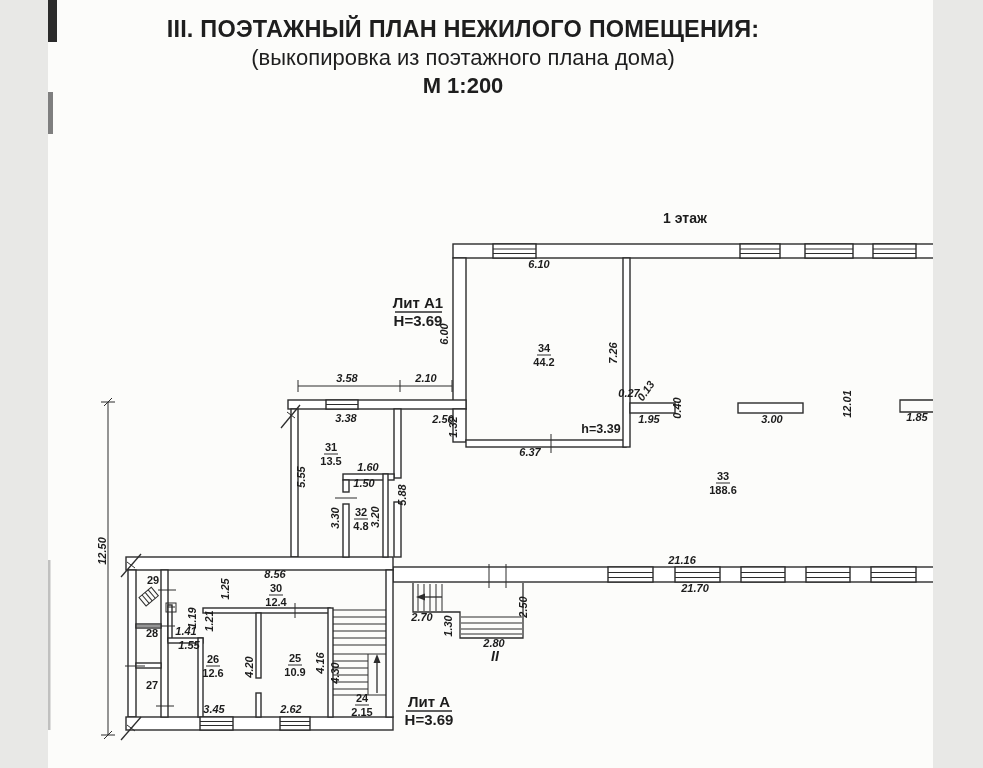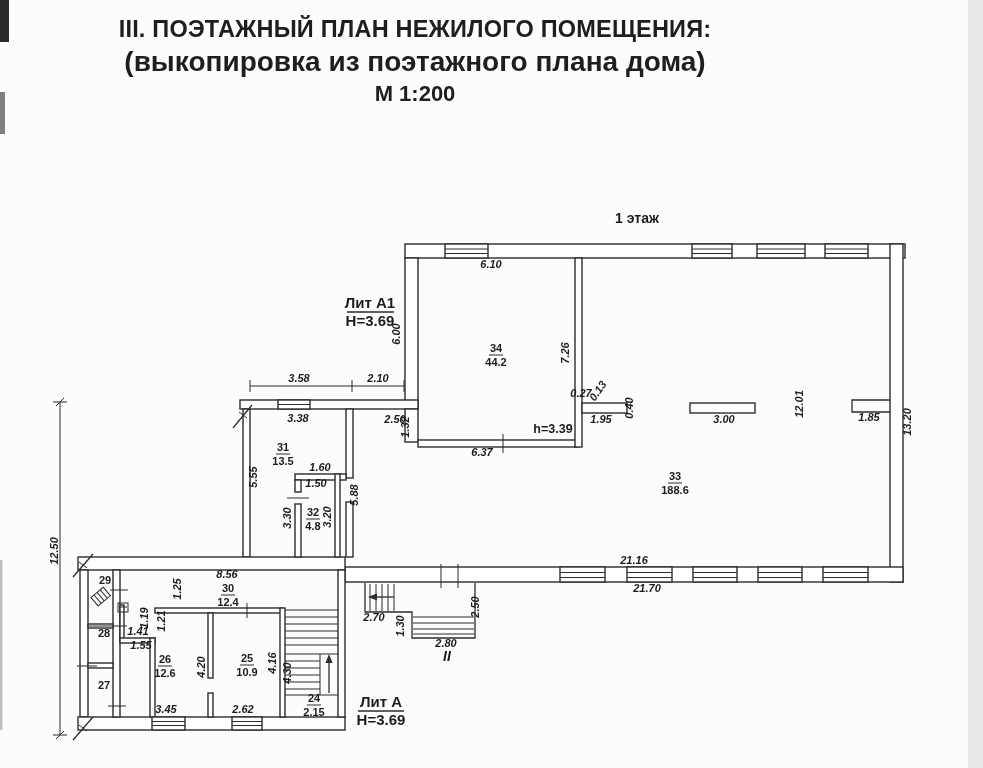--- a/index.html
+++ b/index.html
@@ -1,20 +1,20 @@
 <!DOCTYPE html>
 <html><head>
 <meta charset="utf-8">
 <style>
   html,body{margin:0;padding:0;background:#e8e8e6;}
-  .page{position:relative;width:968px;height:768px;background:#fcfcfa;overflow:hidden;
-        font-family:"Liberation Sans",sans-serif;color:#1e1e1e;}
+  .page{position:relative;width:885px;height:768px;background:#fcfcfa;overflow:hidden;
+        font-family:"Liberation Sans",sans-serif;color:#1e1e1e;margin-left:48px;}
   .titleblock{position:absolute;left:0;top:14px;width:830px;text-align:center;line-height:1.28;}
   .t1{font-size:23.5px;font-weight:700;letter-spacing:.2px;}
-  .t2{font-size:28px;font-weight:700;}
+  .t2{font-size:22px;font-weight:400;}
   .t3{font-size:22px;font-weight:700;}
   svg{position:absolute;left:0;top:0;}
   svg text{text-anchor:middle;fill:#1c1c1c;}
   .dim{font:italic 700 11px "Liberation Sans",sans-serif;}
   .plain{font:700 12.5px "Liberation Sans",sans-serif;}
   .room-num,.room-area{font:700 11px "Liberation Sans",sans-serif;}
   .blg{font:700 15px "Liberation Sans",sans-serif;}
   .flr{font:700 14px "Liberation Sans",sans-serif;}
   .ent{font:italic 700 14px "Liberation Sans",sans-serif;}
   .w{fill:#ffffff;stroke:#2d2d2d;stroke-width:1.4;}

